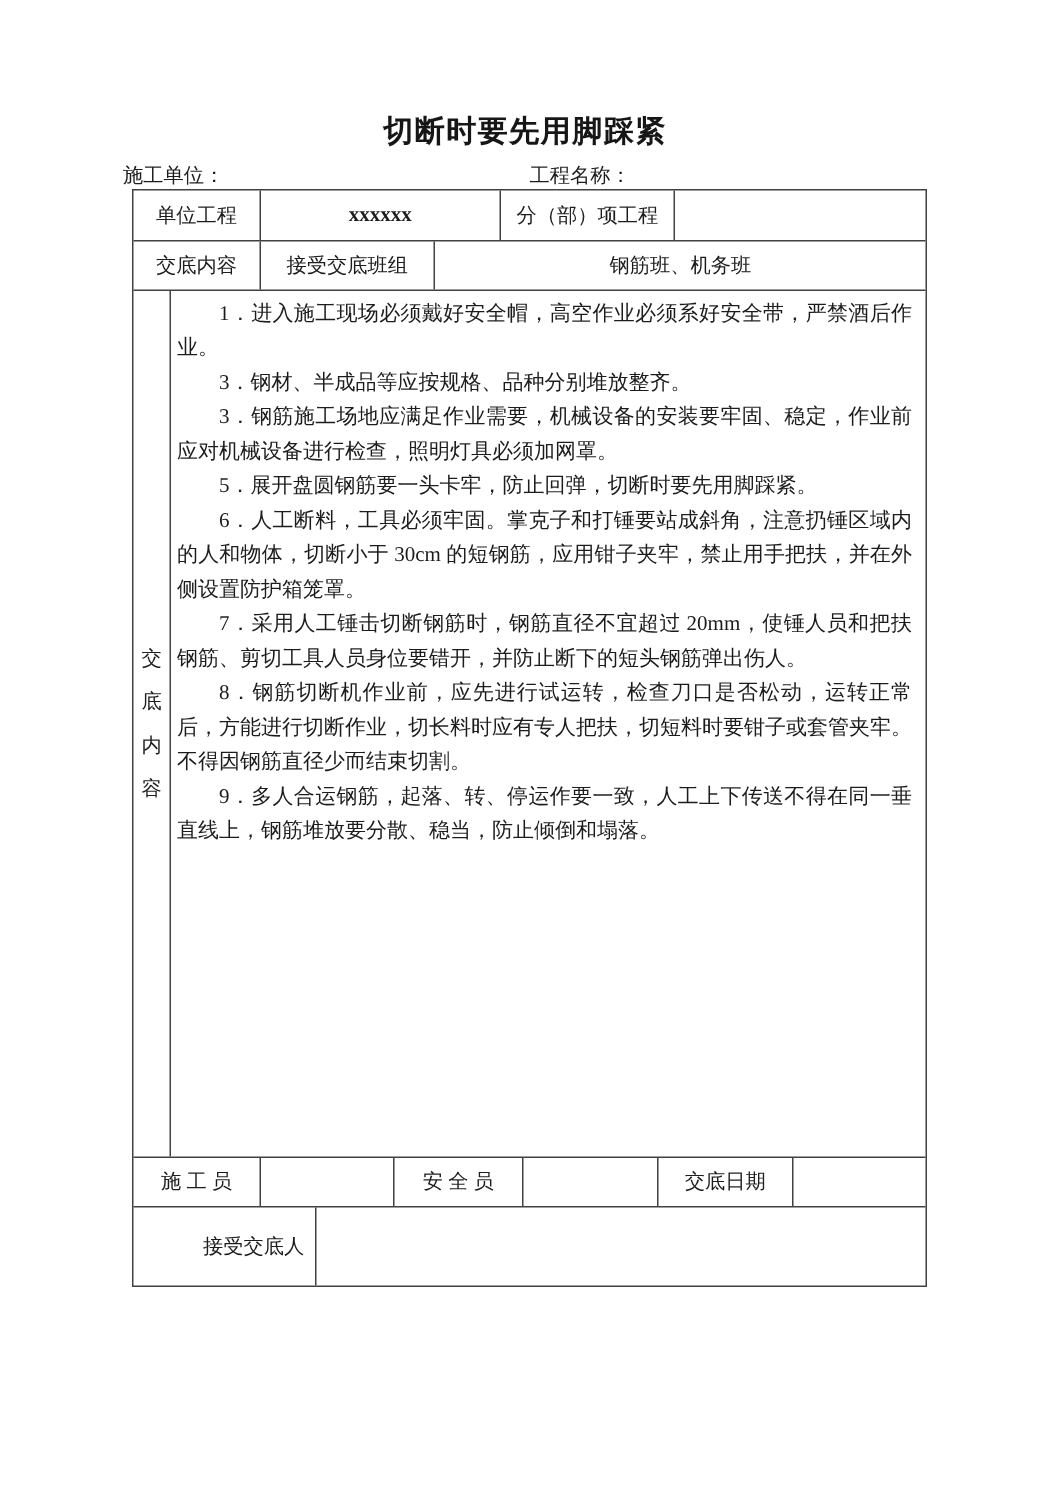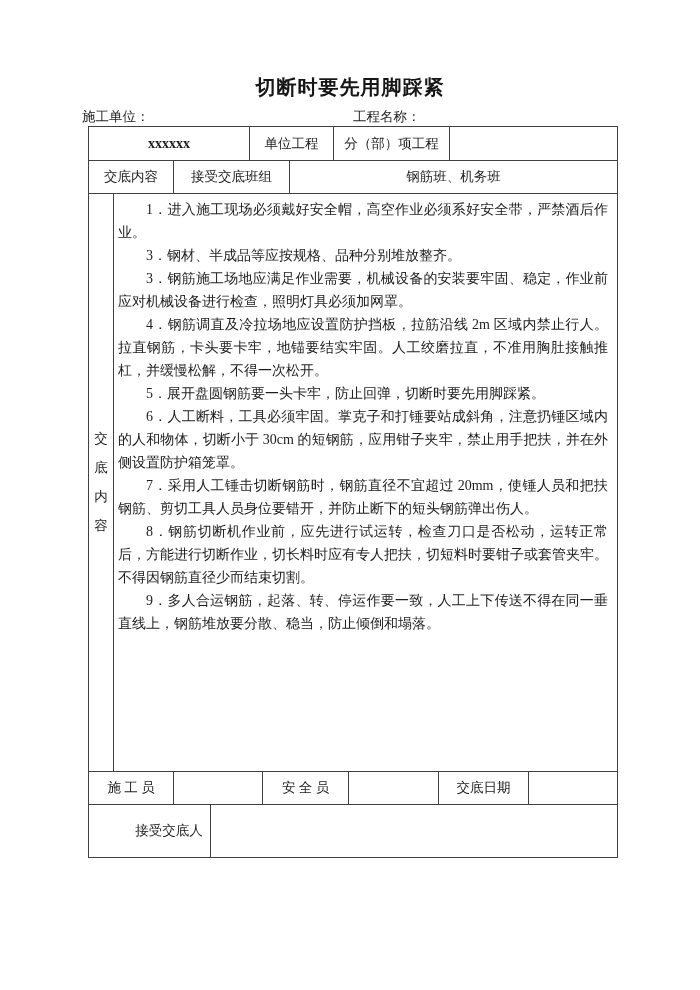--- a/index.html
+++ b/index.html
@@ -117,22 +117,22 @@
 <div class="page">
 
   <div class="doc-title">切断时要先用脚踩紧</div>
 
   <div class="meta-label meta-left">施工单位：</div>
   <div class="meta-label meta-right">工程名称：</div>
 
   <div class="tbl">
 
     <div class="row r-head">
+      <div class="cell w-c1">单位工程</div>
       <div class="cell w-c2 bold-val">xxxxxx</div>
-      <div class="cell w-c1">单位工程</div>
       <div class="cell w-c3">分（部）项工程</div>
       <div class="cell w-rest"></div>
     </div>
 
     <div class="row r-head2">
       <div class="cell w-c1">交底内容</div>
       <div class="cell w-c3">接受交底班组</div>
       <div class="cell w-rest">钢筋班、机务班</div>
     </div>
 
@@ -140,21 +140,20 @@
       <div class="side-label-cell">
         <span>交</span>
         <span>底</span>
         <span>内</span>
         <span>容</span>
       </div>
       <div class="content-cell" style="border-left:1px solid #414141;">
         <p>1．进入施工现场必须戴好安全帽，高空作业必须系好安全带，严禁酒后作业。</p>
         <p>3．钢材、半成品等应按规格、品种分别堆放整齐。</p>
         <p>3．钢筋施工场地应满足作业需要，机械设备的安装要牢固、稳定，作业前应对机械设备进行检查，照明灯具必须加网罩。</p>
-        <p>4．钢筋调直及冷拉场地应设置防护挡板，拉筋沿线 2m 区域内禁止行人。拉直钢筋，卡头要卡牢，地锚要结实牢固。人工绞磨拉直，不准用胸肚接触推杠，并缓慢松解，不得一次松开。</p>
         <p>5．展开盘圆钢筋要一头卡牢，防止回弹，切断时要先用脚踩紧。</p>
         <p>6．人工断料，工具必须牢固。掌克子和打锤要站成斜角，注意扔锤区域内的人和物体，切断小于 30cm 的短钢筋，应用钳子夹牢，禁止用手把扶，并在外侧设置防护箱笼罩。</p>
         <p>7．采用人工锤击切断钢筋时，钢筋直径不宜超过 20mm，使锤人员和把扶钢筋、剪切工具人员身位要错开，并防止断下的短头钢筋弹出伤人。</p>
         <p>8．钢筋切断机作业前，应先进行试运转，检查刀口是否松动，运转正常后，方能进行切断作业，切长料时应有专人把扶，切短料时要钳子或套管夹牢。不得因钢筋直径少而结束切割。</p>
         <p>9．多人合运钢筋，起落、转、停运作要一致，人工上下传送不得在同一垂直线上，钢筋堆放要分散、稳当，防止倾倒和塌落。</p>
       </div>
     </div>
 
     <div class="row r-sig">
       <div class="cell w-s1 sig-label">施  工  员</div>

